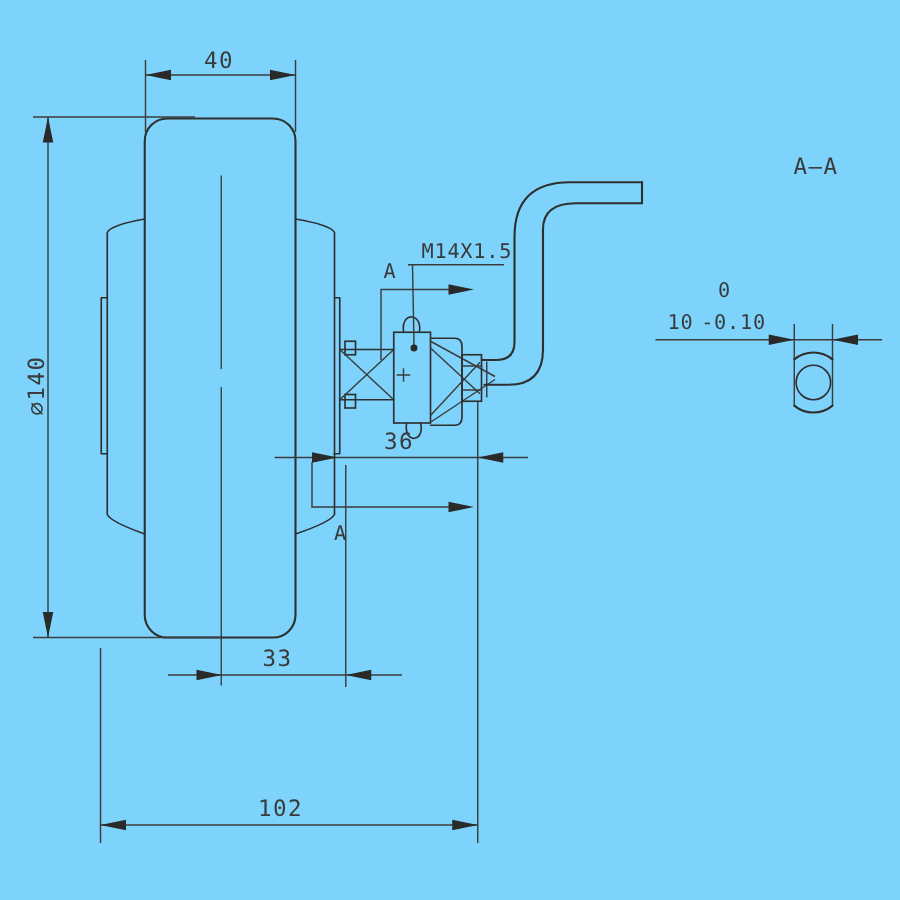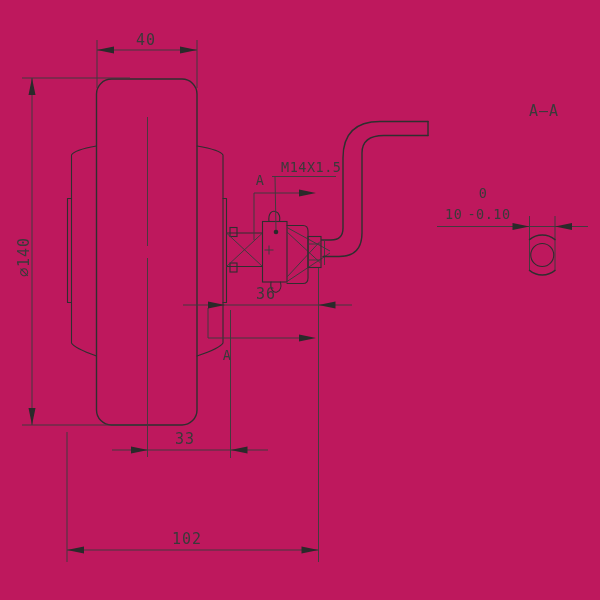--- a/index.html
+++ b/index.html
@@ -1,16 +1,16 @@
 <!DOCTYPE html>
 <html><head>
 <meta charset="utf-8">
 <style>
   html,body{margin:0;padding:0;background:#ffffff;}
-  .stage{position:relative;width:600px;height:600px;background:#be185d;overflow:hidden;
+  .stage{position:relative;width:600px;height:600px;background:#7dd3fc;overflow:hidden;
          font-family:"DejaVu Sans Mono","Liberation Mono",monospace;}
   svg{display:block}
   .obj{stroke:#2f2f2f;stroke-width:1.4;fill:none;stroke-linecap:round;}
   .obj2{stroke:#2f2f2f;stroke-width:1.1;fill:none;stroke-linecap:round;}
   .thin{stroke:#3c3c3c;stroke-width:0.95;fill:none;}
   .cl{stroke:#3c3c3c;stroke-width:0.9;fill:none;}
   .arrow{fill:#2a2a2a;stroke:none;}
   .dot{fill:#2a2a2a;stroke:none;}
   text{fill:#3a3a3a;font-family:"DejaVu Sans Mono","Liberation Mono",monospace;}
   .dim{font-size:15px;letter-spacing:1px;}

